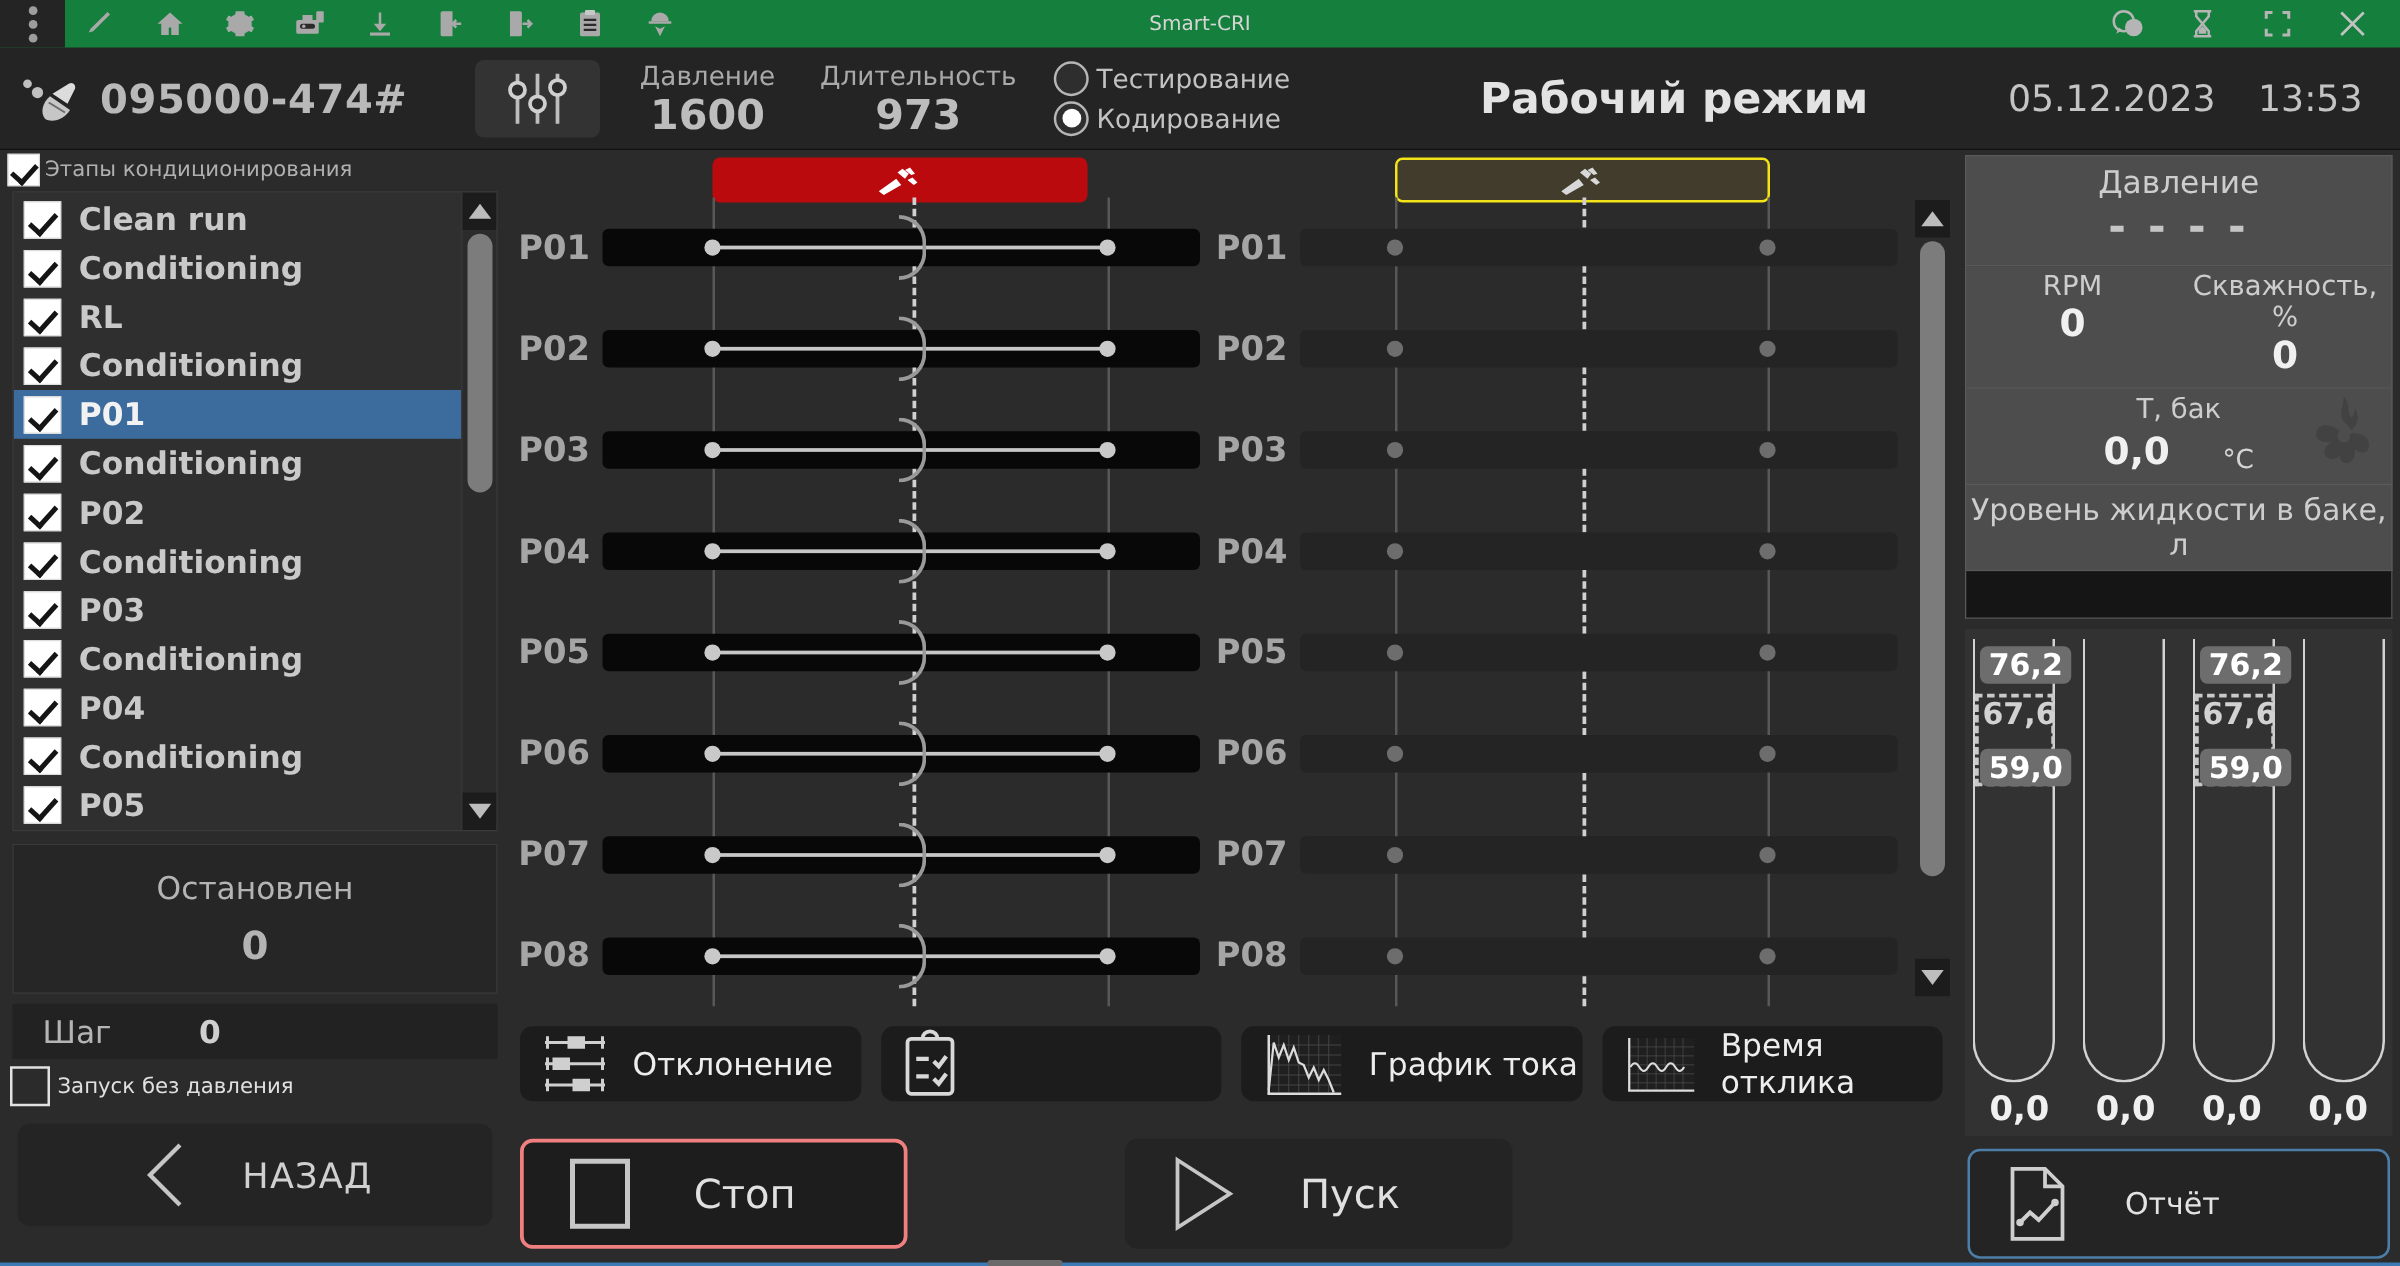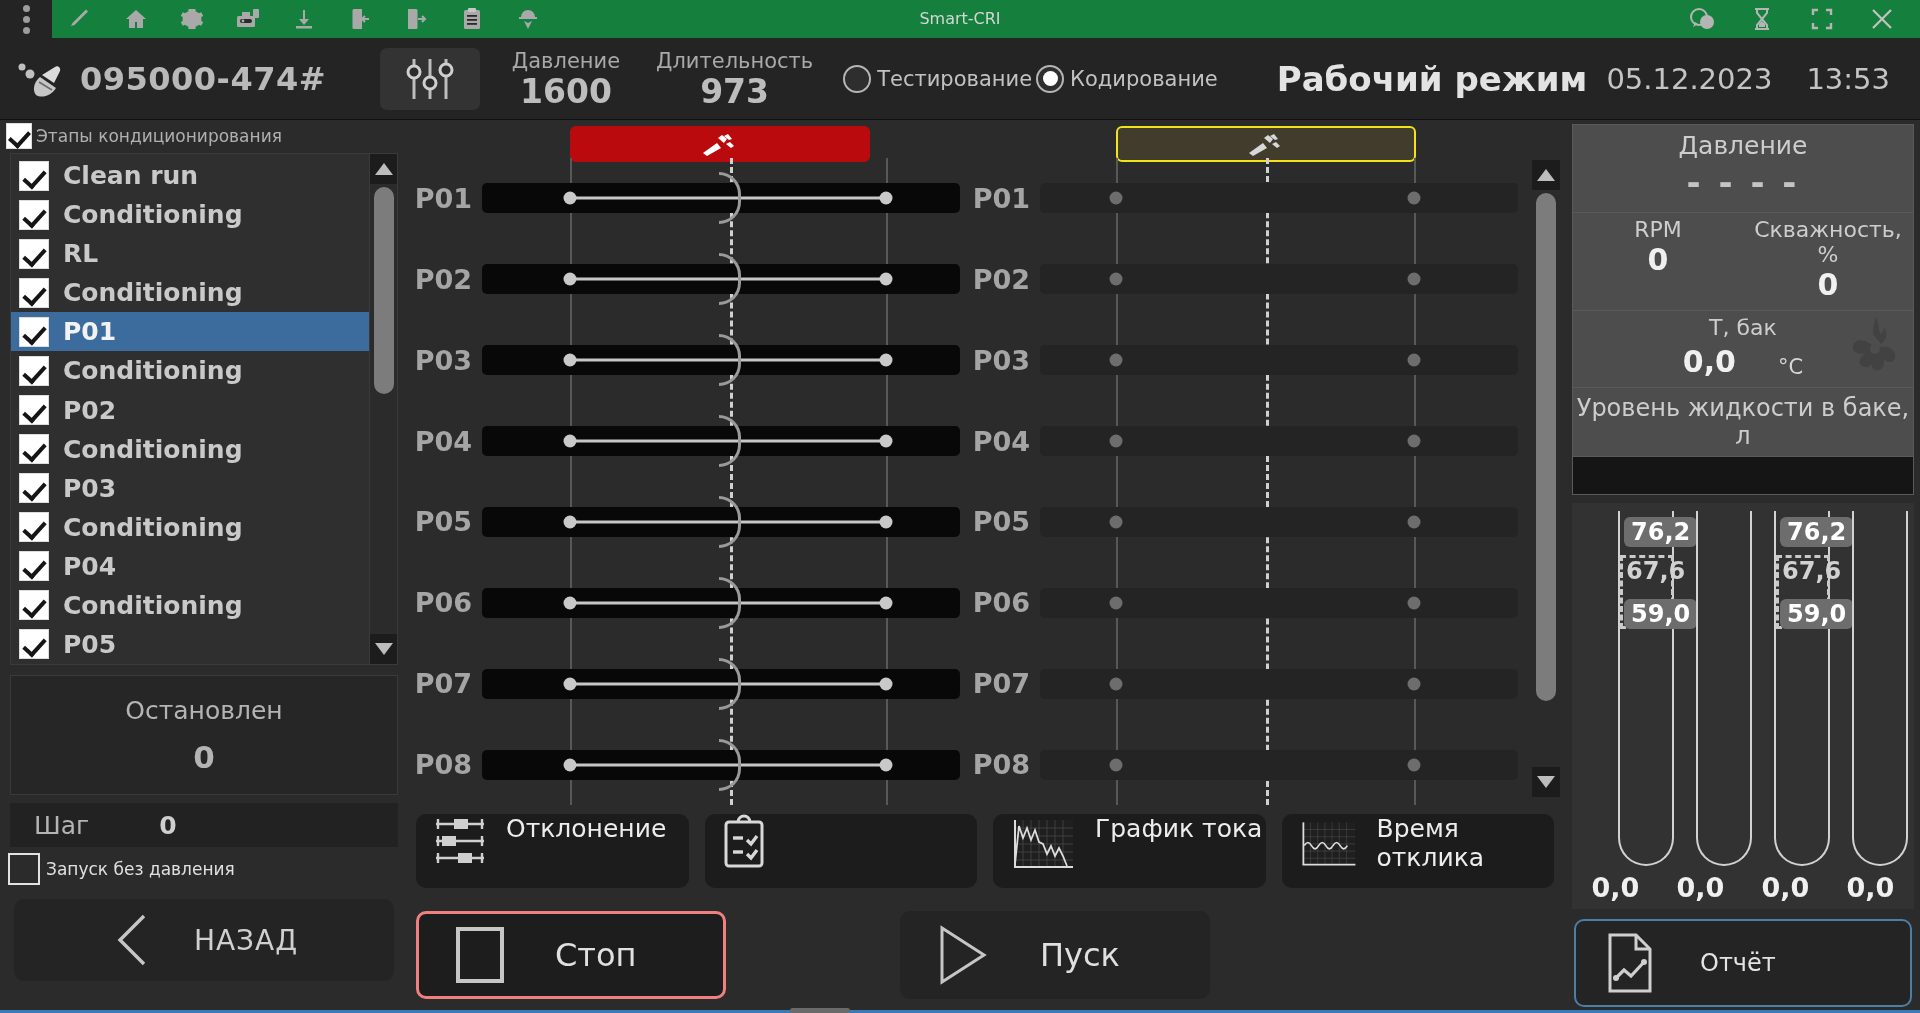--- a/index.html
+++ b/index.html
@@ -44,21 +44,21 @@
     font-size:32px; font-weight:bold; color:#b9b9b9; letter-spacing:0.5px;
     width:300px;
   }
   .hdr-sliders-btn {
     width:100px; height:62px; background:#333; border-radius:7px;
     display:flex; align-items:center; justify-content:center; margin-right:26px;
   }
   .hdr-metric { text-align:center; margin-right:30px; min-width:120px; }
   .hdr-metric .lbl { font-size:21px; color:#a9a9a9; line-height:26px; }
   .hdr-metric .val { font-size:33px; font-weight:bold; color:#bdbdbd; line-height:36px; }
-  .hdr-radios { display:flex; flex-direction:row; gap:4px; margin-right:40px; }
+  .hdr-radios { display:flex; flex-direction:column; gap:4px; margin-right:40px; }
   .radio-row { display:flex; align-items:center; gap:6px; }
   .radio {
     width:28px; height:28px; border-radius:50%; border:2px solid #b5b5b5; background:#2e2e2e;
     display:flex; align-items:center; justify-content:center; flex:0 0 28px;
   }
   .radio.on::after { content:""; width:15px; height:15px; border-radius:50%; background:#fff; }
   .radio-row span { font-size:21px; color:#c2c2c2; white-space:nowrap; }
   .hdr-mode {
     flex:1; text-align:center; font-size:34px; font-weight:bold; color:#e3e3e3;
   }
@@ -175,21 +175,21 @@
   .chan-scroll {
     width:28px; flex:0 0 28px; display:flex; flex-direction:column; align-items:center;
     margin:40px 8px 8px 4px;
   }
   .chan-arrow { width:28px; height:30px; background:#1c1c1c; display:flex; align-items:center; justify-content:center; }
   .chan-thumb { width:20px; background:#7c7c7c; border-radius:10px; margin:3px 0; }
 
   
   .toolrow { height:92px; flex:0 0 92px; display:flex; align-items:center; gap:16px; padding:0 14px 0 8px; }
   .toolbtn {
-    flex:1; height:74px; background:#1c1c1c; border-radius:10px; display:flex; align-items:flex-start;
+    flex:1; height:60px; background:#1c1c1c; border-radius:10px; display:flex; align-items:center;
     gap:18px; padding-left:16px;
   }
   .toolbtn .lbl { font-size:25px; color:#ededed; }
   .actionrow { height:116px; flex:0 0 116px; display:flex; align-items:center; gap:28px; padding:0 14px 0 8px; }
   .actbtn {
     height:88px; background:#242424; border-radius:10px; display:flex; align-items:center;
     justify-content:flex-start; gap:46px; padding-left:34px;
   }
   .actbtn .lbl { font-size:32px; color:#e0e0e0; }
   .act-start { width:310px; margin-left:146px; }
@@ -210,21 +210,21 @@
   }
   .rp-tank .k { text-align:center; font-size:22px; color:#cdcdcd; }
   .rp-tank .valrow { display:flex; align-items:flex-end; justify-content:center; gap:42px; padding-top:4px; }
   .rp-tank .v { font-size:30px; font-weight:bold; color:#f0f0f0; }
   .rp-tank .u { font-size:21px; color:#d6d6d6; }
   .rp-fan { position:absolute; right:6px; bottom:2px; opacity:0.55; }
   .rp-level-title { background:#4d4d4d; border:1px solid #5a5a5a; border-top:none; text-align:center; font-size:24px; color:#cdcdcd; padding:6px 0; }
   .rp-level-bar { background:#151515; border:1px solid #5a5a5a; border-top:none; height:38px; }
 
   .tubes { flex:1; margin-top:8px; background:#323232; display:flex; flex-direction:column; padding:8px 6px 6px; }
-  .tubes-row { flex:1; display:flex; gap:22px;margin-left:40px; }
+  .tubes-row { flex:1; display:flex; gap:22px; }
   .tube {
     flex:1; border:2px solid #d2d2d2; border-top:none; border-radius:0 0 40px 40px;
     position:relative;
   }
   .tube .badge {
     position:absolute; left:4px; background:#6d6d6d; border-radius:6px; color:#fff;
     font-size:24px; font-weight:bold; padding:1px 7px;
   }
   .badge-top { top:6px; }
   .badge-bot { top:88px; }

